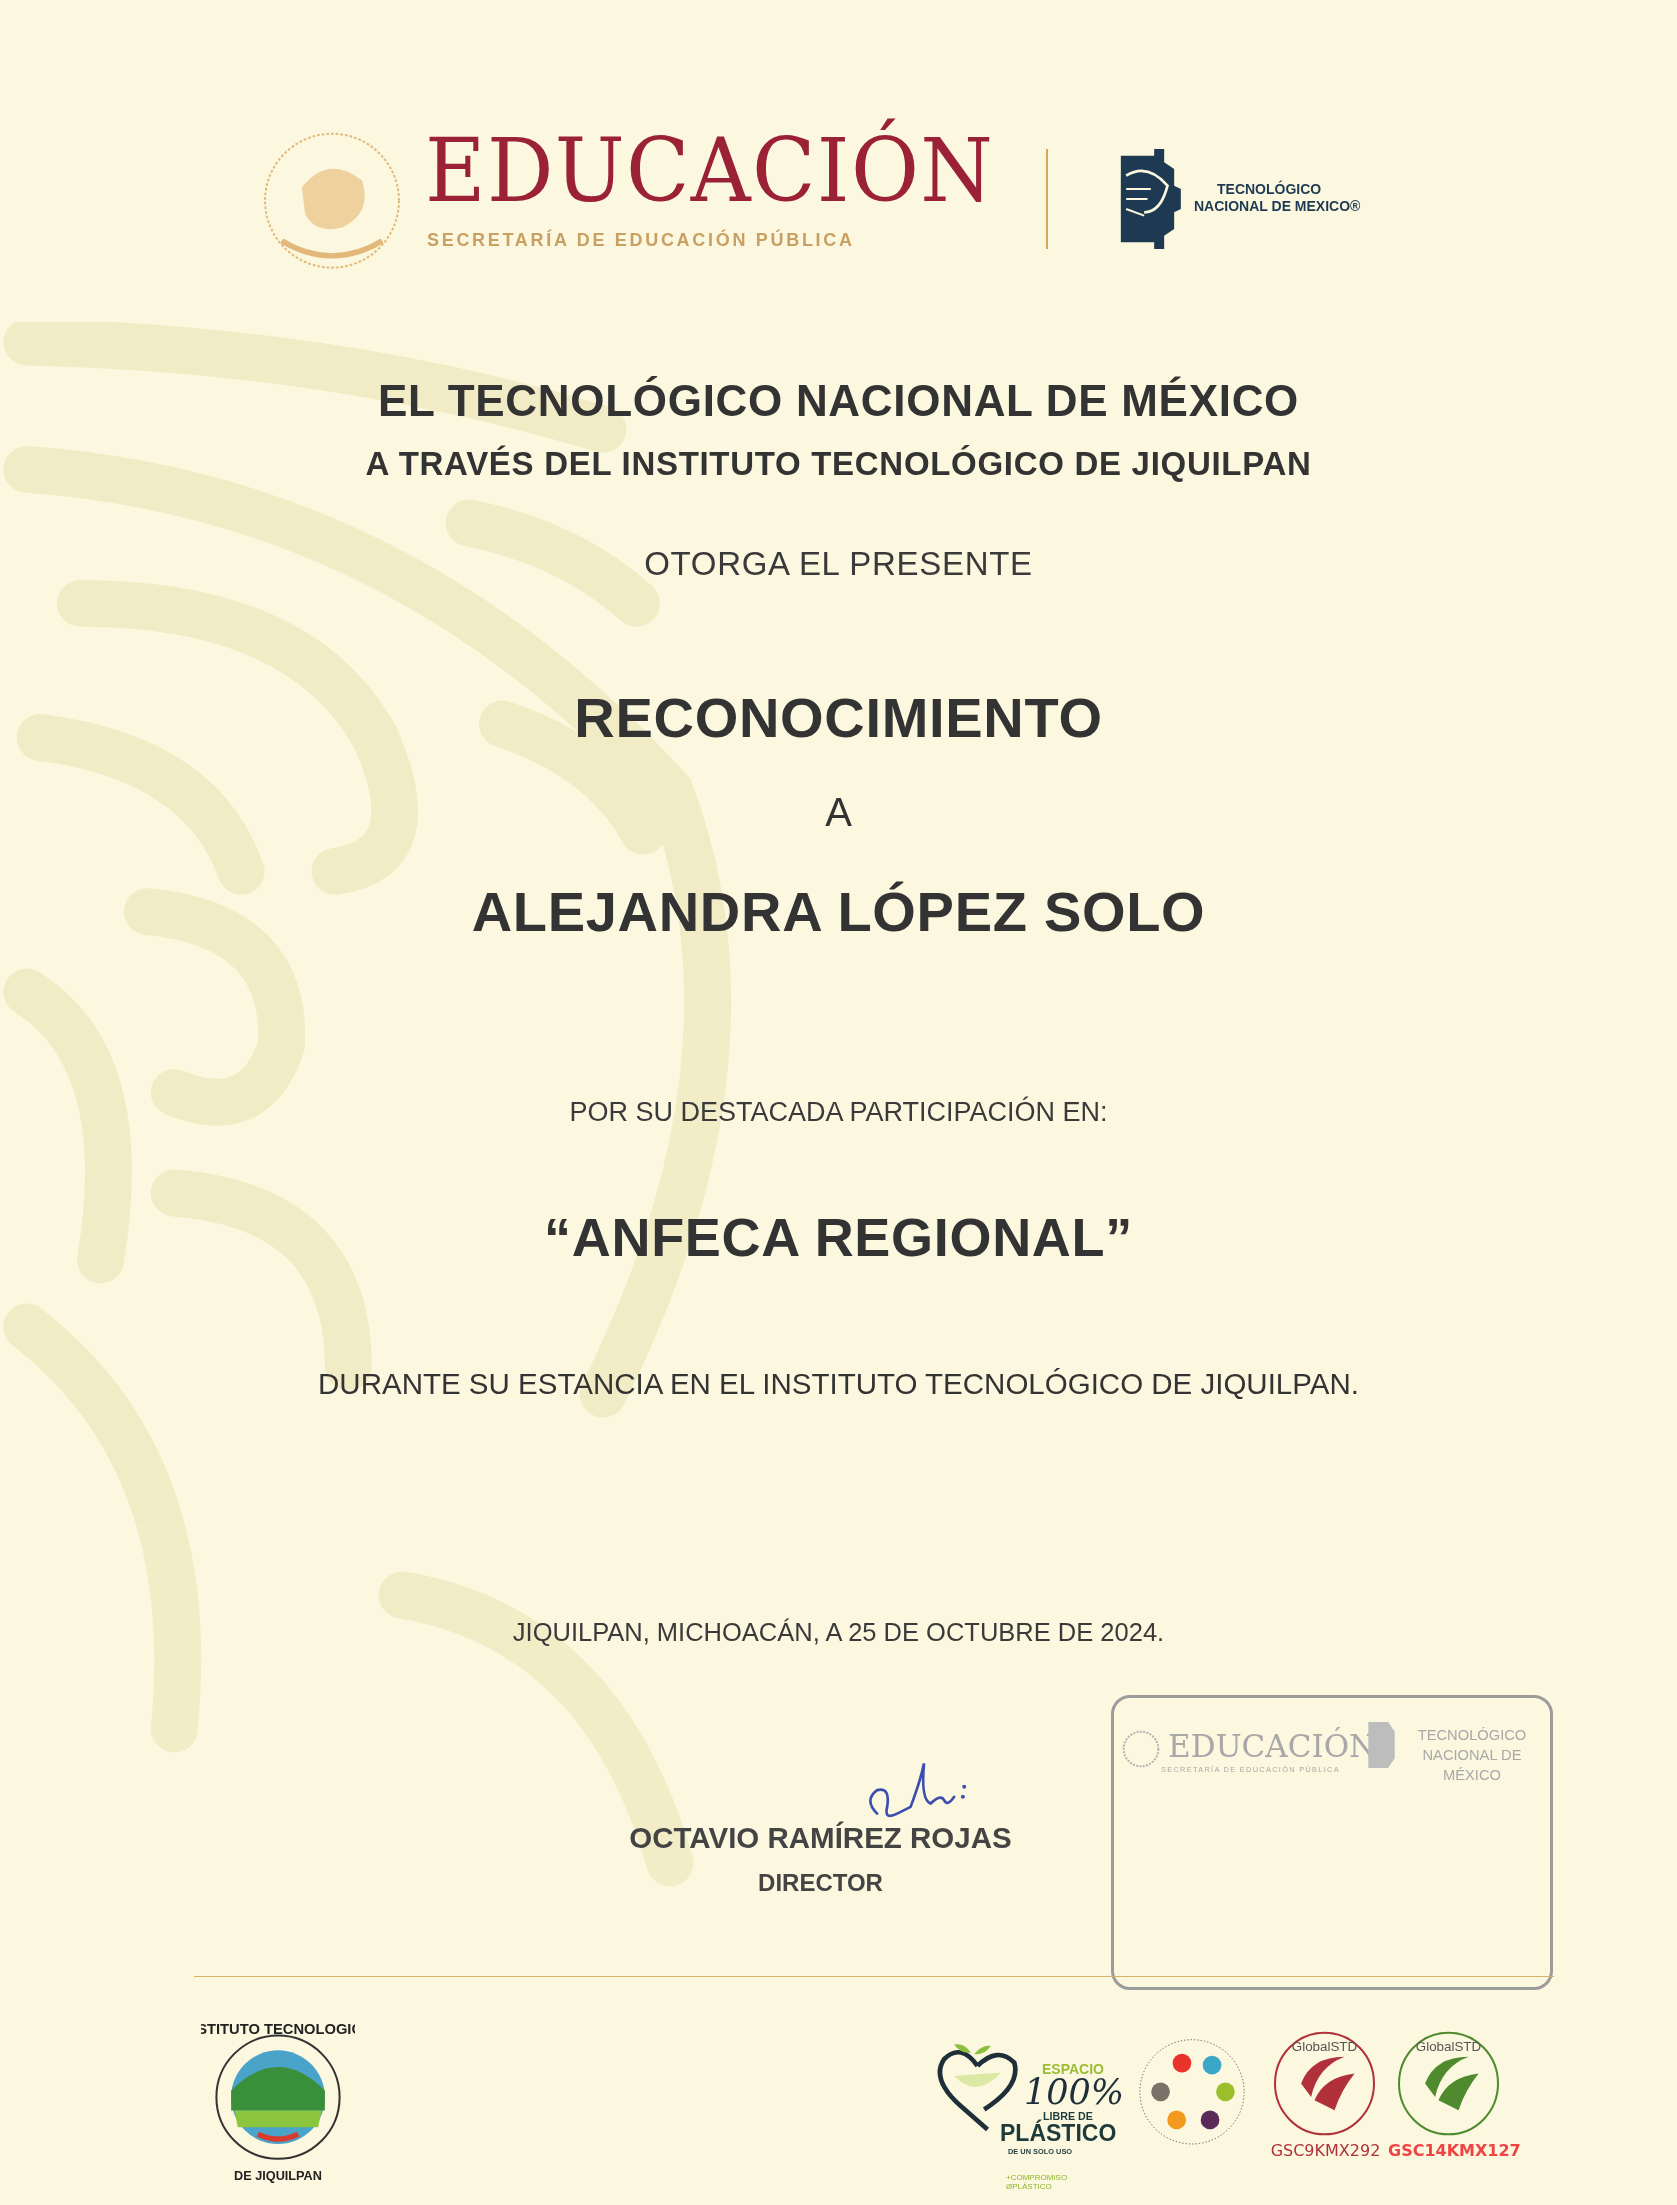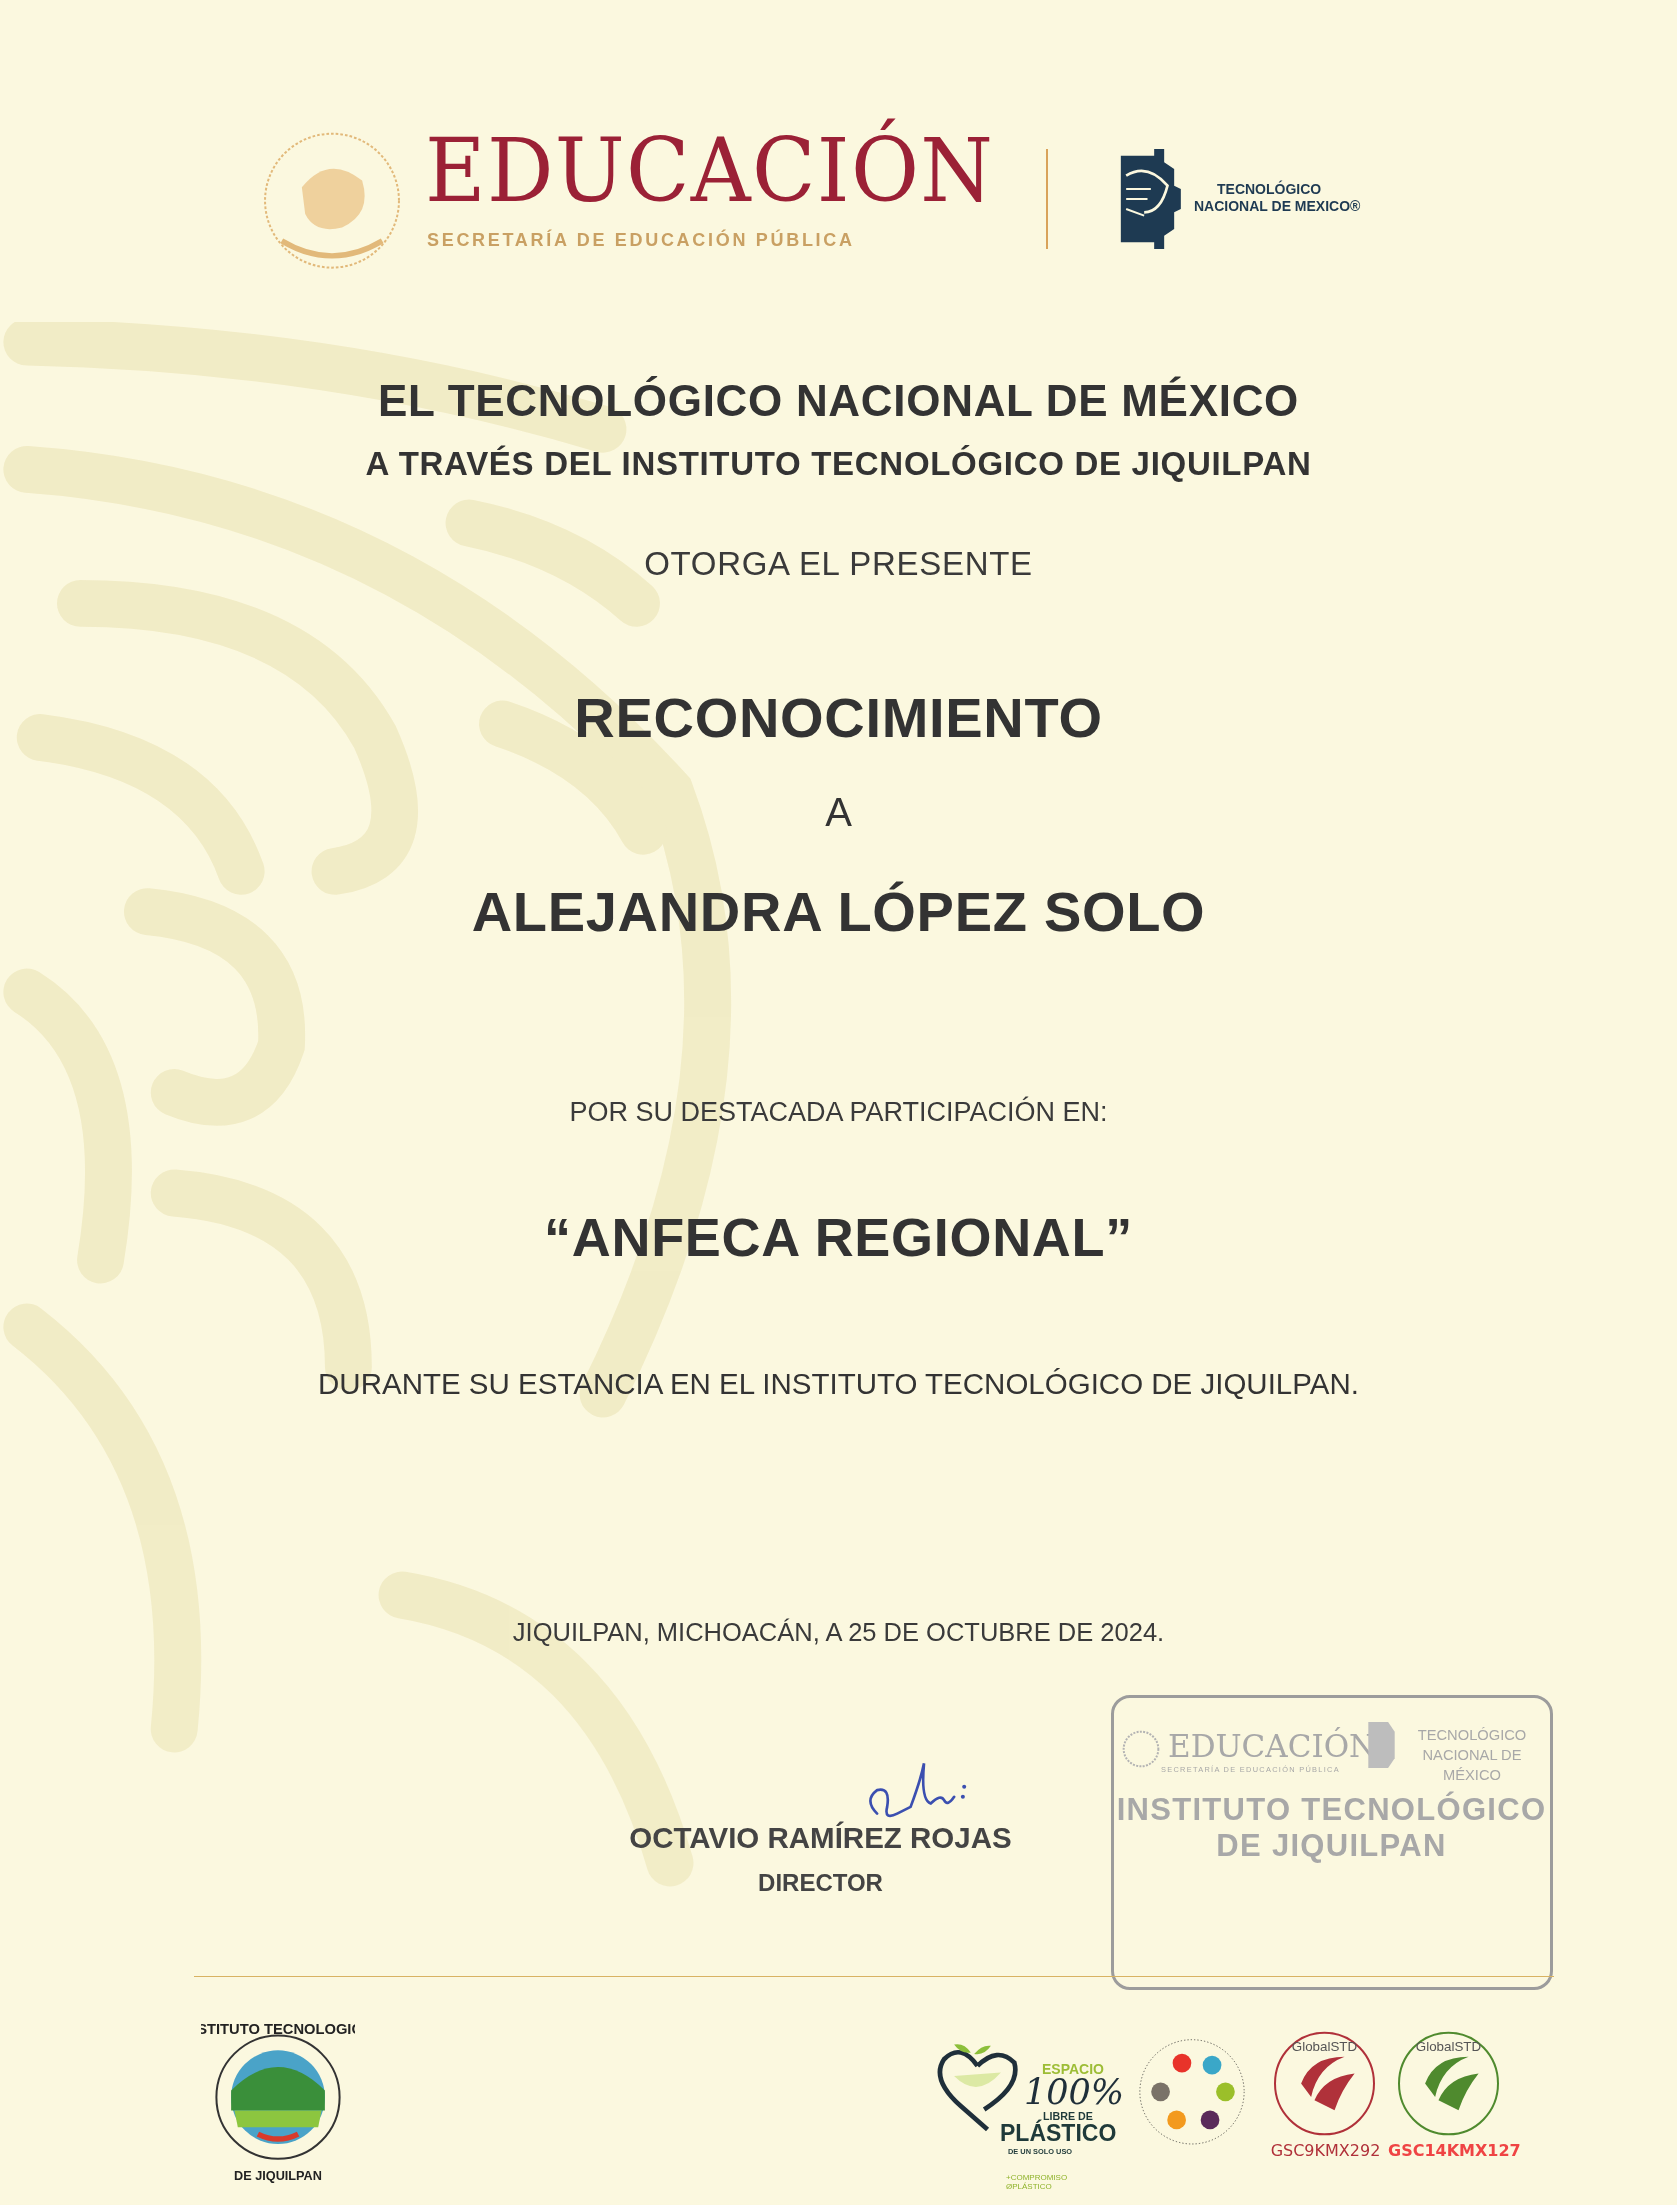--- a/index.html
+++ b/index.html
@@ -126,21 +126,20 @@
 <div class="abs stamp">
   <svg class="s-seal" viewBox="0 0 60 80">
       <circle cx="30" cy="40" r="26" fill="none" stroke="#b3b3b3" stroke-width="3" stroke-dasharray="3 2"></circle>
     </svg>
   <div class="s-edu">EDUCACIÓN</div>
   <div class="s-sep">SECRETARÍA DE EDUCACIÓN PÚBLICA</div>
   <svg class="s-gear" viewBox="0 0 50 80">
       <path d="M5 5 L35 5 L45 20 L45 60 L35 75 L5 75 Z" fill="#bdbdbd"></path>
     </svg>
   <div class="s-tec">TECNOLÓGICO NACIONAL DE MÉXICO</div>
-  <div class="s-inst">INSTITUTO TECNOLÓGICO DE JIQUILPAN</div>
 </div>
 
 <div class="abs hline"></div>
 
 <svg class="abs itj-logo" viewBox="0 0 230 240">
   <circle cx="115" cy="130" r="92" fill="none" stroke="#333" stroke-width="3"></circle>
   <circle cx="115" cy="130" r="70" fill="#4aa3c8"></circle>
   <path d="M45 120 Q115 50 185 120 L185 150 L45 150 Z" fill="#3a8f3a"></path>
   <path d="M50 150 L180 150 L175 175 L55 175 Z" fill="#8cc63f"></path>
   <path d="M85 185 Q115 200 145 185" stroke="#d93a2b" stroke-width="8" fill="none"></path>

